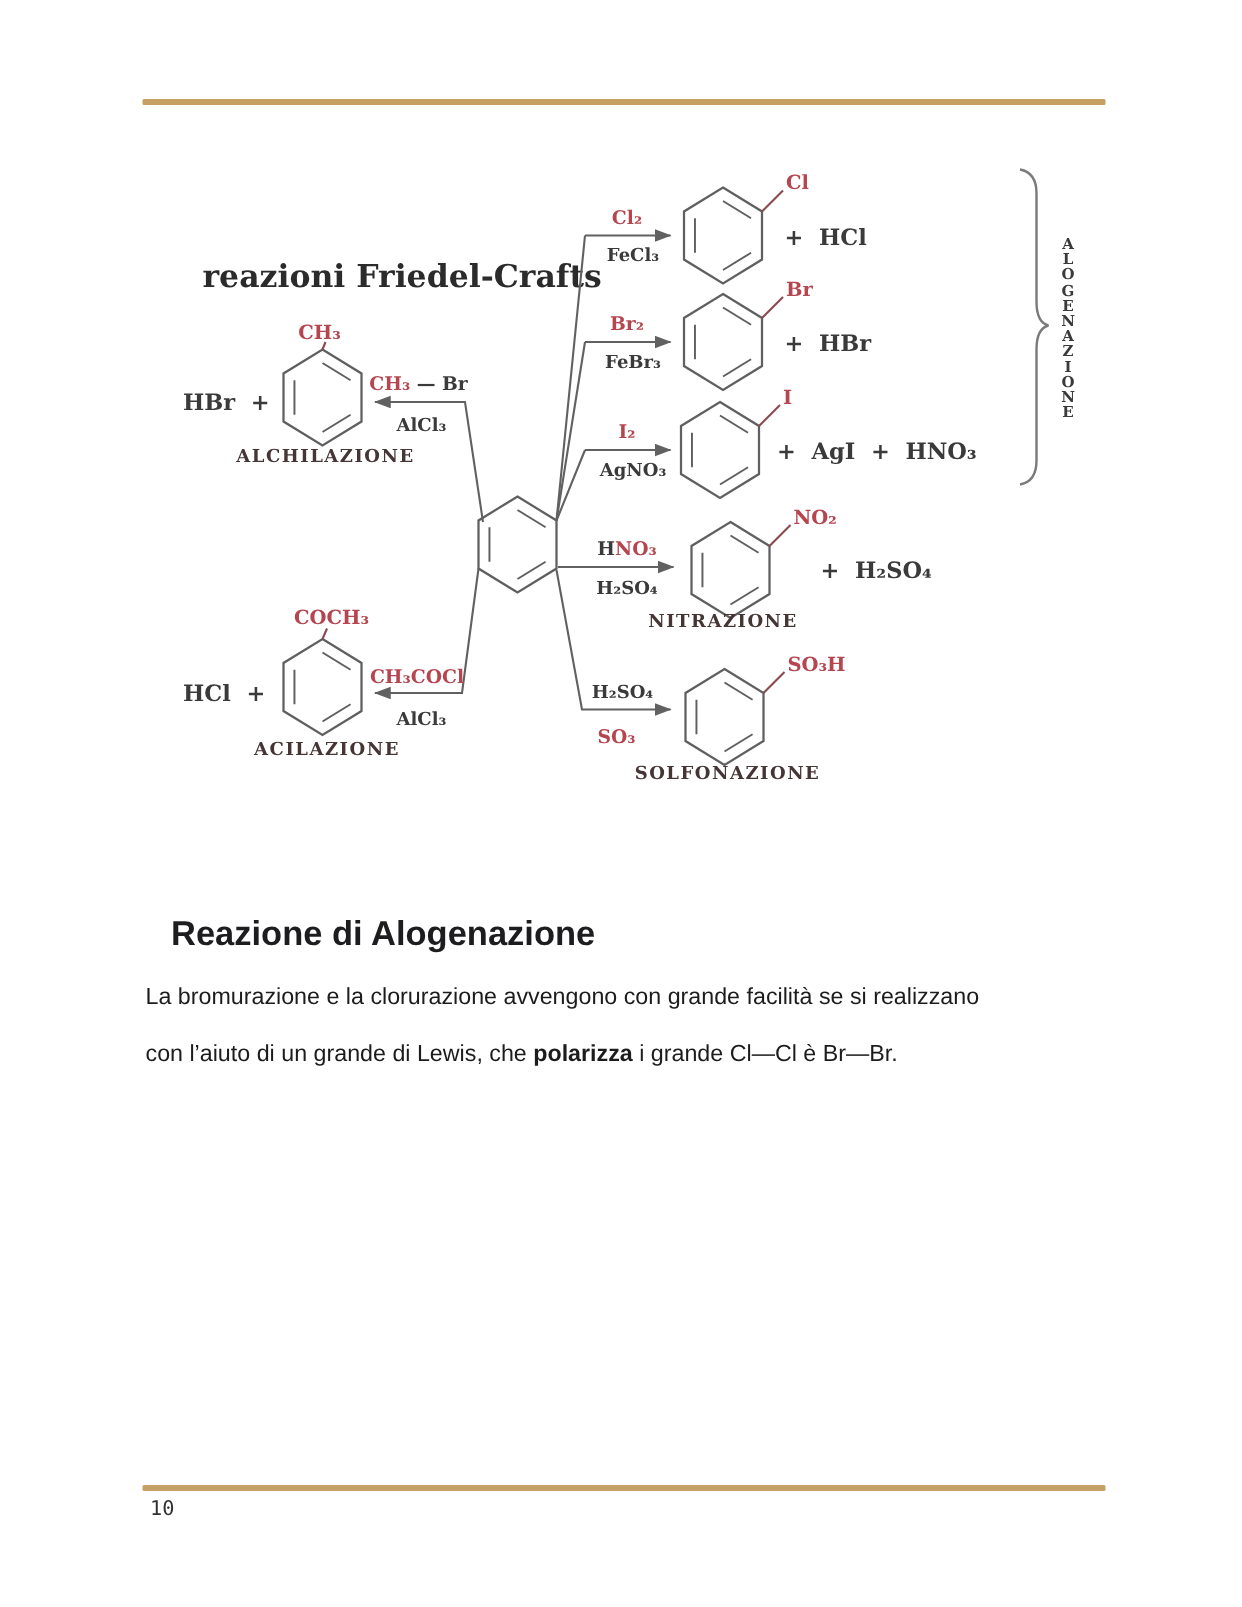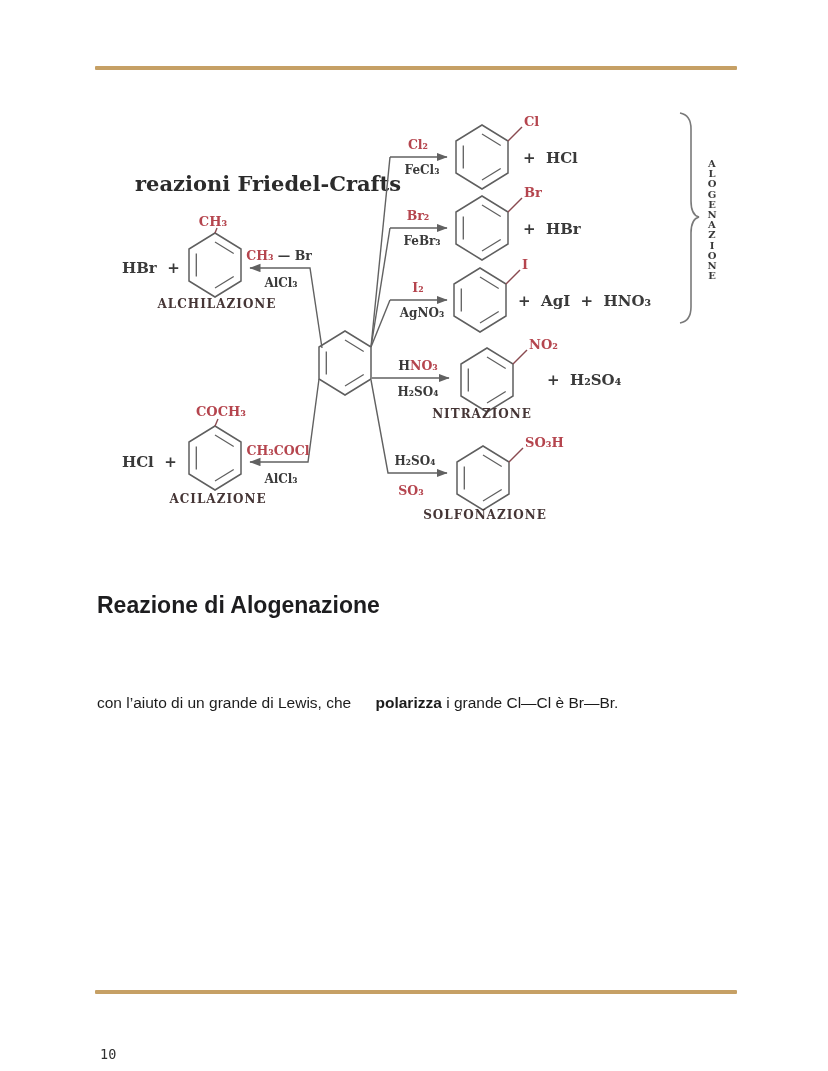--- a/index.html
+++ b/index.html
@@ -25,23 +25,23 @@
   .bond{stroke:#8a4a50;stroke-width:1.4;}
   .arrow{fill:none;stroke:#616161;stroke-width:1.4;}
   .plain-line{fill:none;stroke:#616161;stroke-width:1.4;}
   .brace{fill:none;stroke:#7a7a7a;stroke-width:1.6;}
   .vertical-label{position:absolute;left:609px;top:64px;width:16px;display:flex;flex-direction:column;
         align-items:center;font-family:"DejaVu Serif",serif;font-size:10px;font-weight:700;
         color:#3a3a3a;line-height:10.2px;}
   .heading{position:absolute;left:97px;top:592px;font-size:23px;font-weight:700;color:#1d1d1f;}
   .paragraph{position:absolute;left:97px;top:646px;width:650px;font-size:15.5px;color:#1c1c1c;
         line-height:38px;}
-  .paragraph b{font-weight:700;margin-left:20px;}
+  .paragraph b{font-weight:700;}
   .page-number{position:absolute;left:100px;top:998px;font-family:"DejaVu Sans Mono",monospace;
-        font-size:13.5px;color:#2f2f2f;margin-top:48px;}
+        font-size:13.5px;color:#2f2f2f;}
 </style>
 </head>
 <body>
 
 <div class="page">
 
   <div class="rule rule-top"></div>
 
   <div class="figure-wrap">
     <svg width="645" height="445" viewBox="0 0 645 445">
@@ -136,23 +136,23 @@
         <span>N</span>
         <span>A</span>
         <span>Z</span>
         <span>I</span>
         <span>O</span>
         <span>N</span>
         <span>E</span>
       </div>
   </div>
 
-  <h1 class="heading" style="margin:0;">Reazione di Alogenazione</h1>
+  <h1 class="heading" style="margin:17px;">Reazione di Alogenazione</h1>
 
   <div class="paragraph">
-    <br>
+    <span>La bromurazione e la clorurazione avvengono con grande facilità se si realizzano</span><br>
     <span>con l’aiuto di un grande di Lewis, che </span><b>polarizza</b><span> i grande Cl—Cl è Br—Br.</span>
   </div>
 
   <div class="rule rule-bottom"></div>
   <div class="page-number">10</div>
 
 </div>
 
 </body></html>

